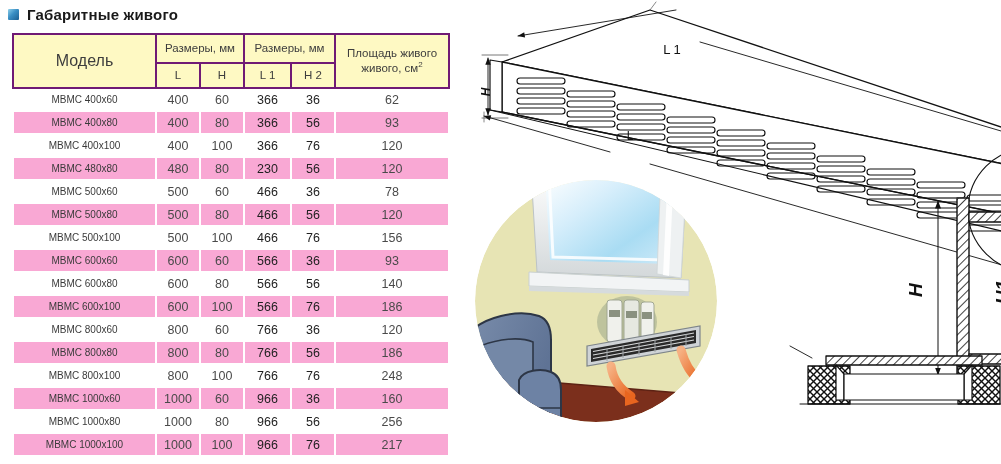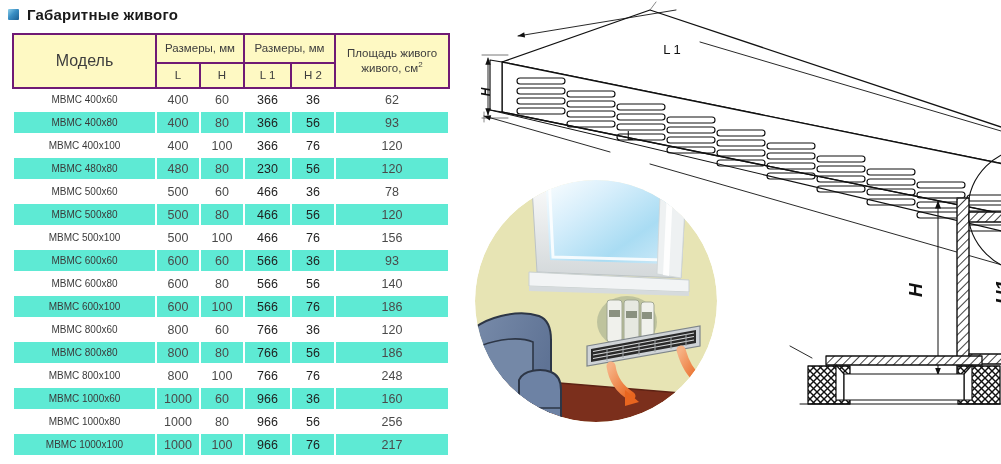--- a/index.html
+++ b/index.html
@@ -35,21 +35,21 @@
     border:2px solid #701a75;line-height:1.15;
   }
   thead th.h-model{font-size:16px;}
   thead .hrow1 th{height:27px;}
   thead .hrow2 th{height:23px;}
   tbody td{
     height:21px;font-size:12.5px;color:#4a4a4a;
     border:2px solid #ffffff;
   }
   tbody tr.odd td{background:#ffffff;}
-  tbody tr.even td{background:#5eead4;}
+  tbody tr.even td{background:#f9a8d4;}
   tbody td.c-model{color:#3a3a3a;font-size:10px;}
   tbody td.c-l1,tbody td.c-h1{color:#1f1f1f;font-weight:normal;}
   .sup{font-size:8px;vertical-align:super;}
 
   
   col.w-model{width:143px;}
   col.w-l{width:44px;}
   col.w-h{width:44px;}
   col.w-l1{width:47px;}
   col.w-h1{width:44px;}

